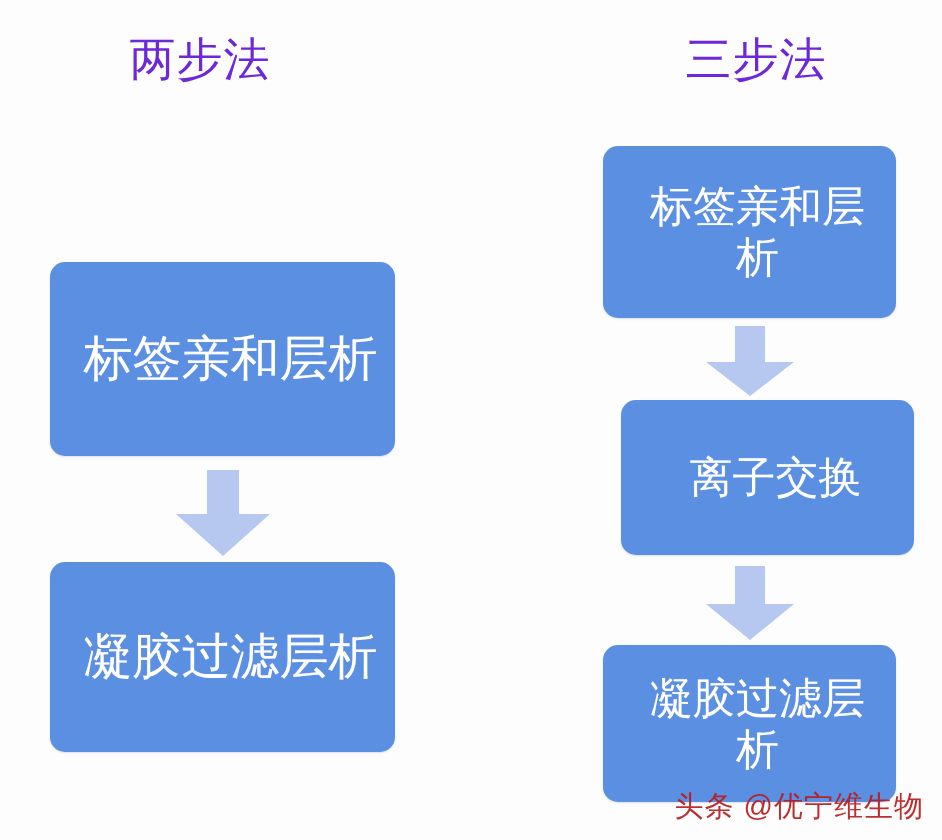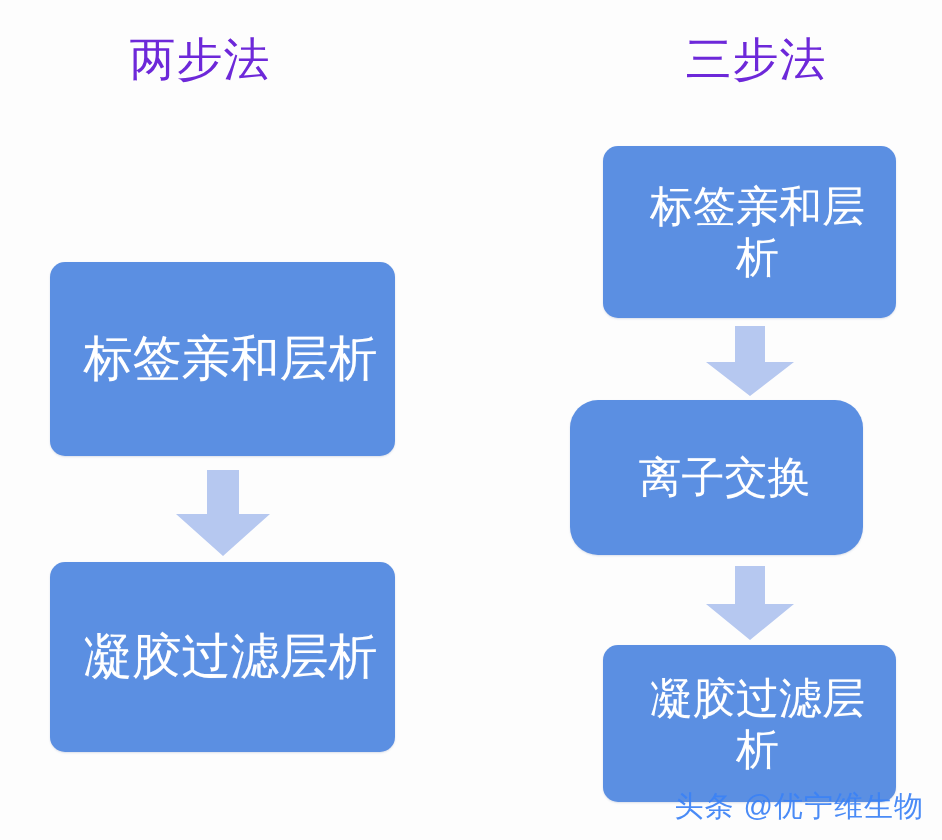--- a/index.html
+++ b/index.html
@@ -60,21 +60,21 @@
   }
 
   
   #box-l1 { left: 50px;  top: 262px; width: 345px; height: 194px; }
   #box-l2 { left: 50px;  top: 562px; width: 345px; height: 190px; }
   #box-l1 .box-label,
   #box-l2 .box-label { font-size: 49px; }
 
   
   #box-r1 { left: 603px; top: 146px; width: 293px; height: 172px; }
-  #box-r2 { left: 570px; top: 400px; width: 293px; height: 155px; border-radius: 28px; }
+  #box-r2 { left: 621px; top: 400px; width: 293px; height: 155px; }
   #box-r3 { left: 603px; top: 645px; width: 293px; height: 157px; }
   #box-r1 .box-label,
   #box-r3 .box-label { font-size: 43px; }
   #box-r2 .box-label { font-size: 43px; }
 
   
   .down-arrow {
     position: absolute;
   }
   .down-arrow svg { display: block; width: 100%; height: 100%; }
@@ -82,21 +82,21 @@
   #arrow-l1 { left: 176px; top: 470px; width: 94px; height: 86px; }
   #arrow-r1 { left: 706px; top: 326px; width: 88px; height: 70px; }
   #arrow-r2 { left: 706px; top: 566px; width: 88px; height: 74px; }
 
   
   #watermark {
     position: absolute;
     right: 18px;
     bottom: 13px;
     font-size: 29px;
-    color: #3b82f6;
+    color: #b91c1c;
     white-space: nowrap;
     letter-spacing: 1px;
     font-weight: 400;
     opacity: 0.92;
   }
 </style>
 </head>
 <body>
 
 <div id="canvas">

